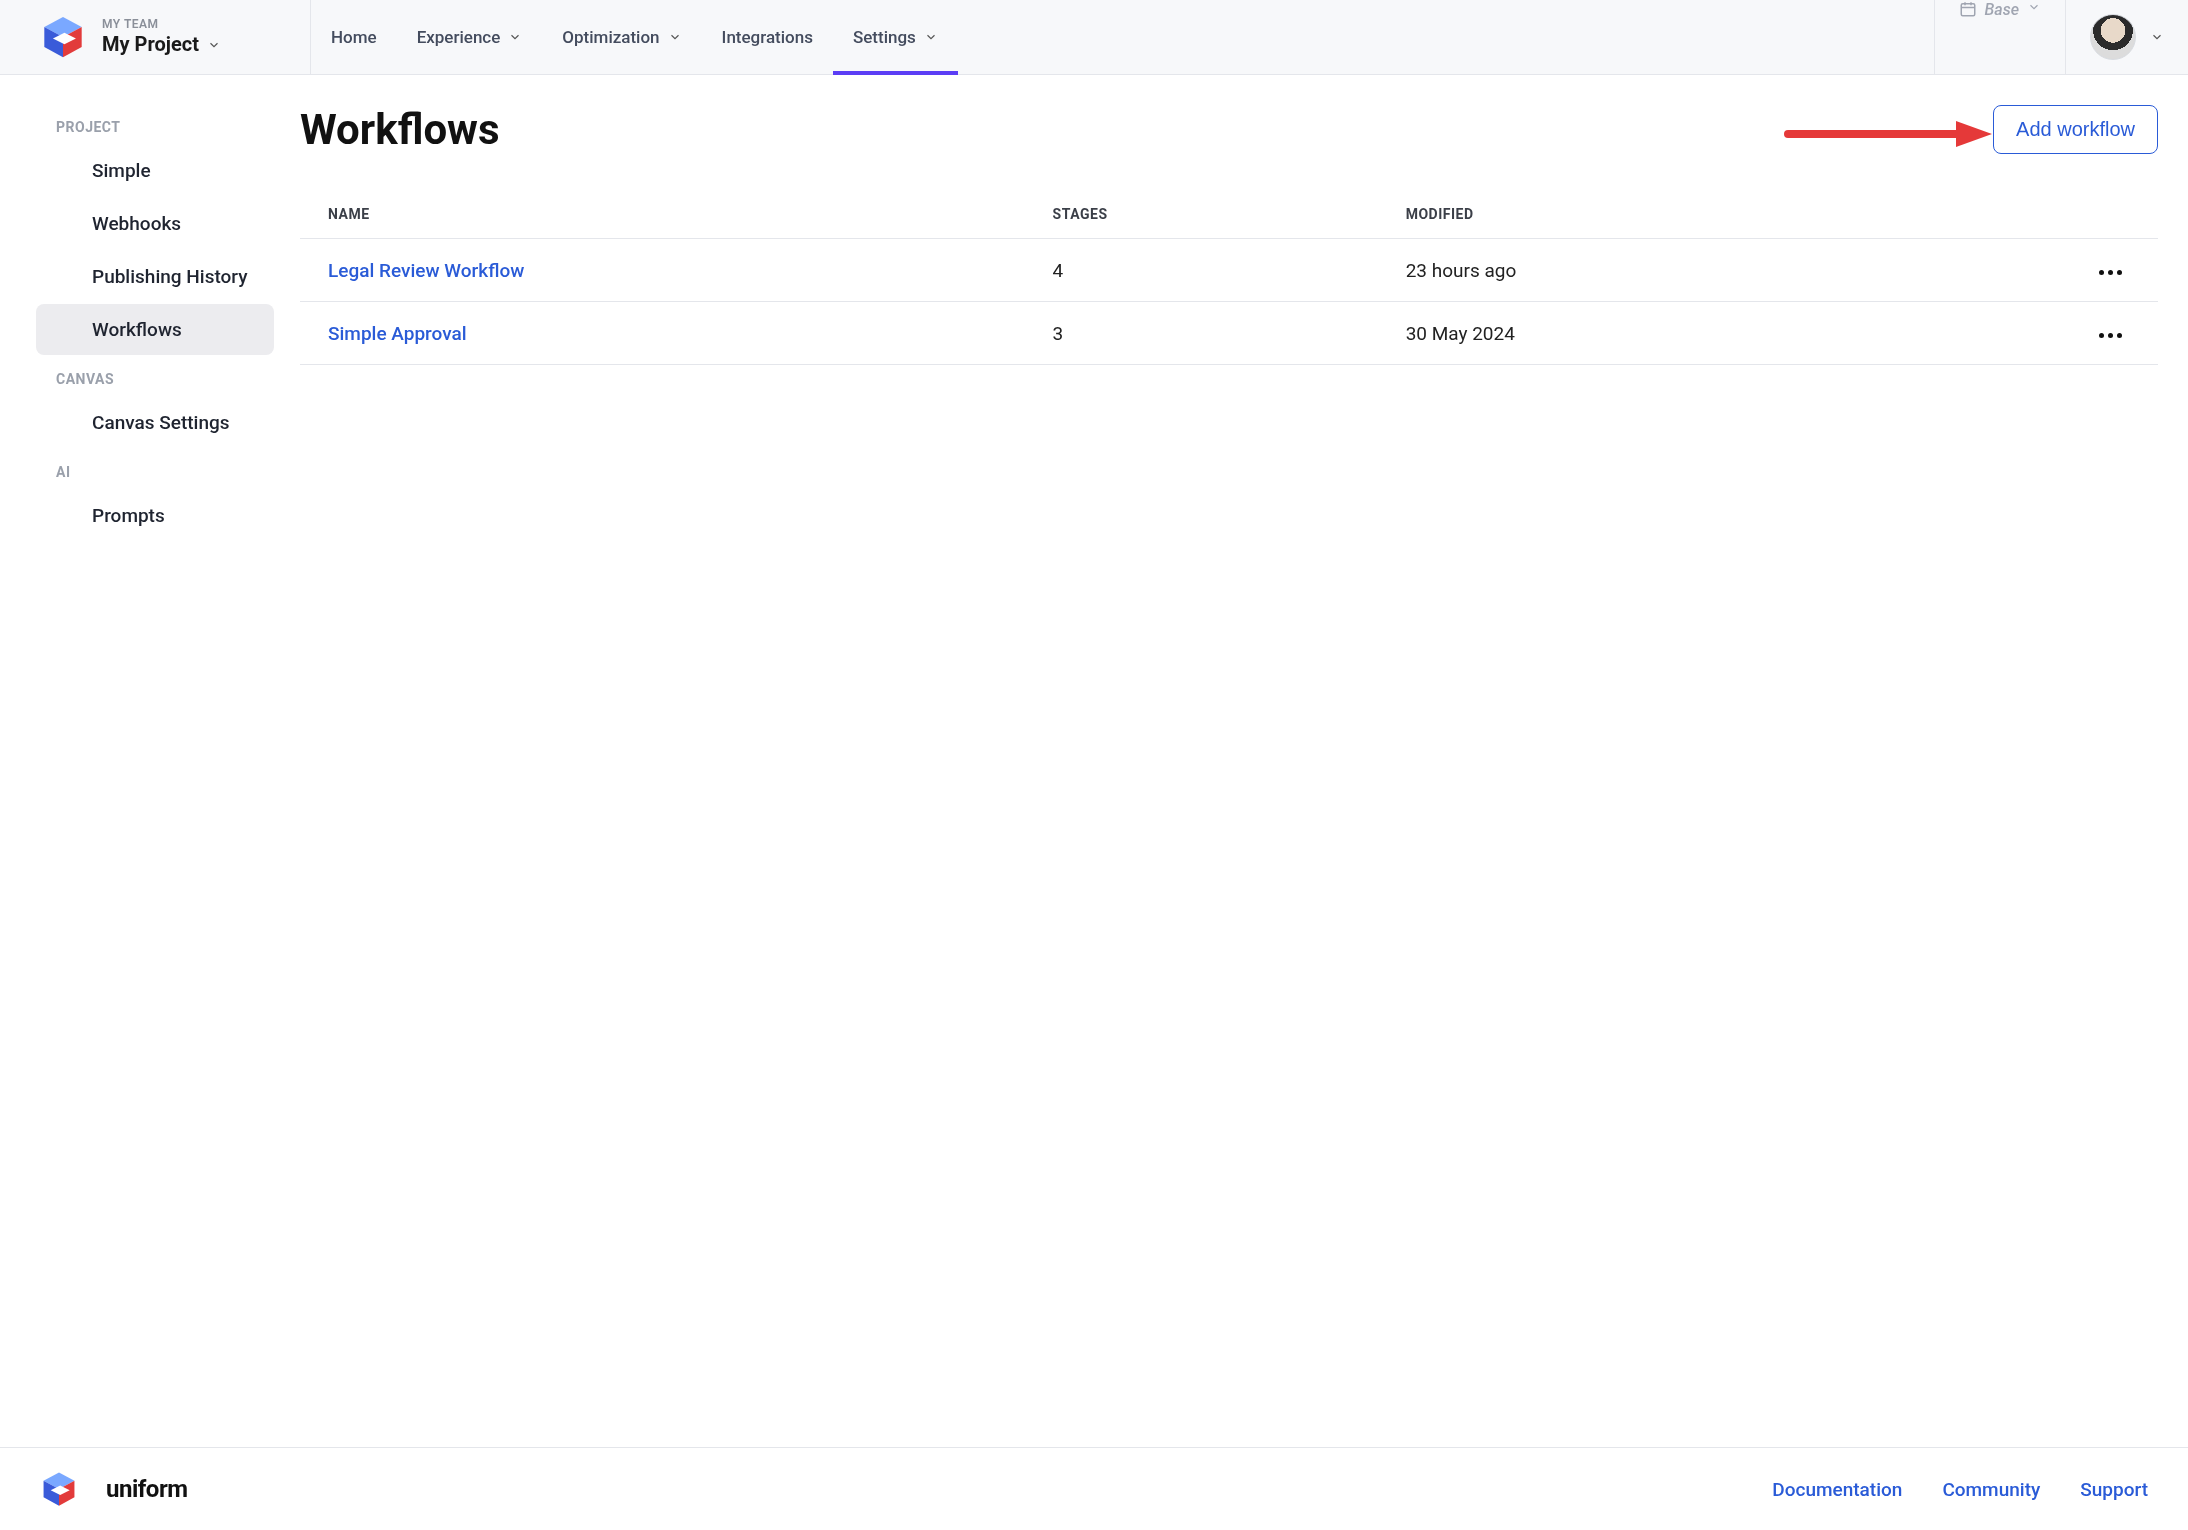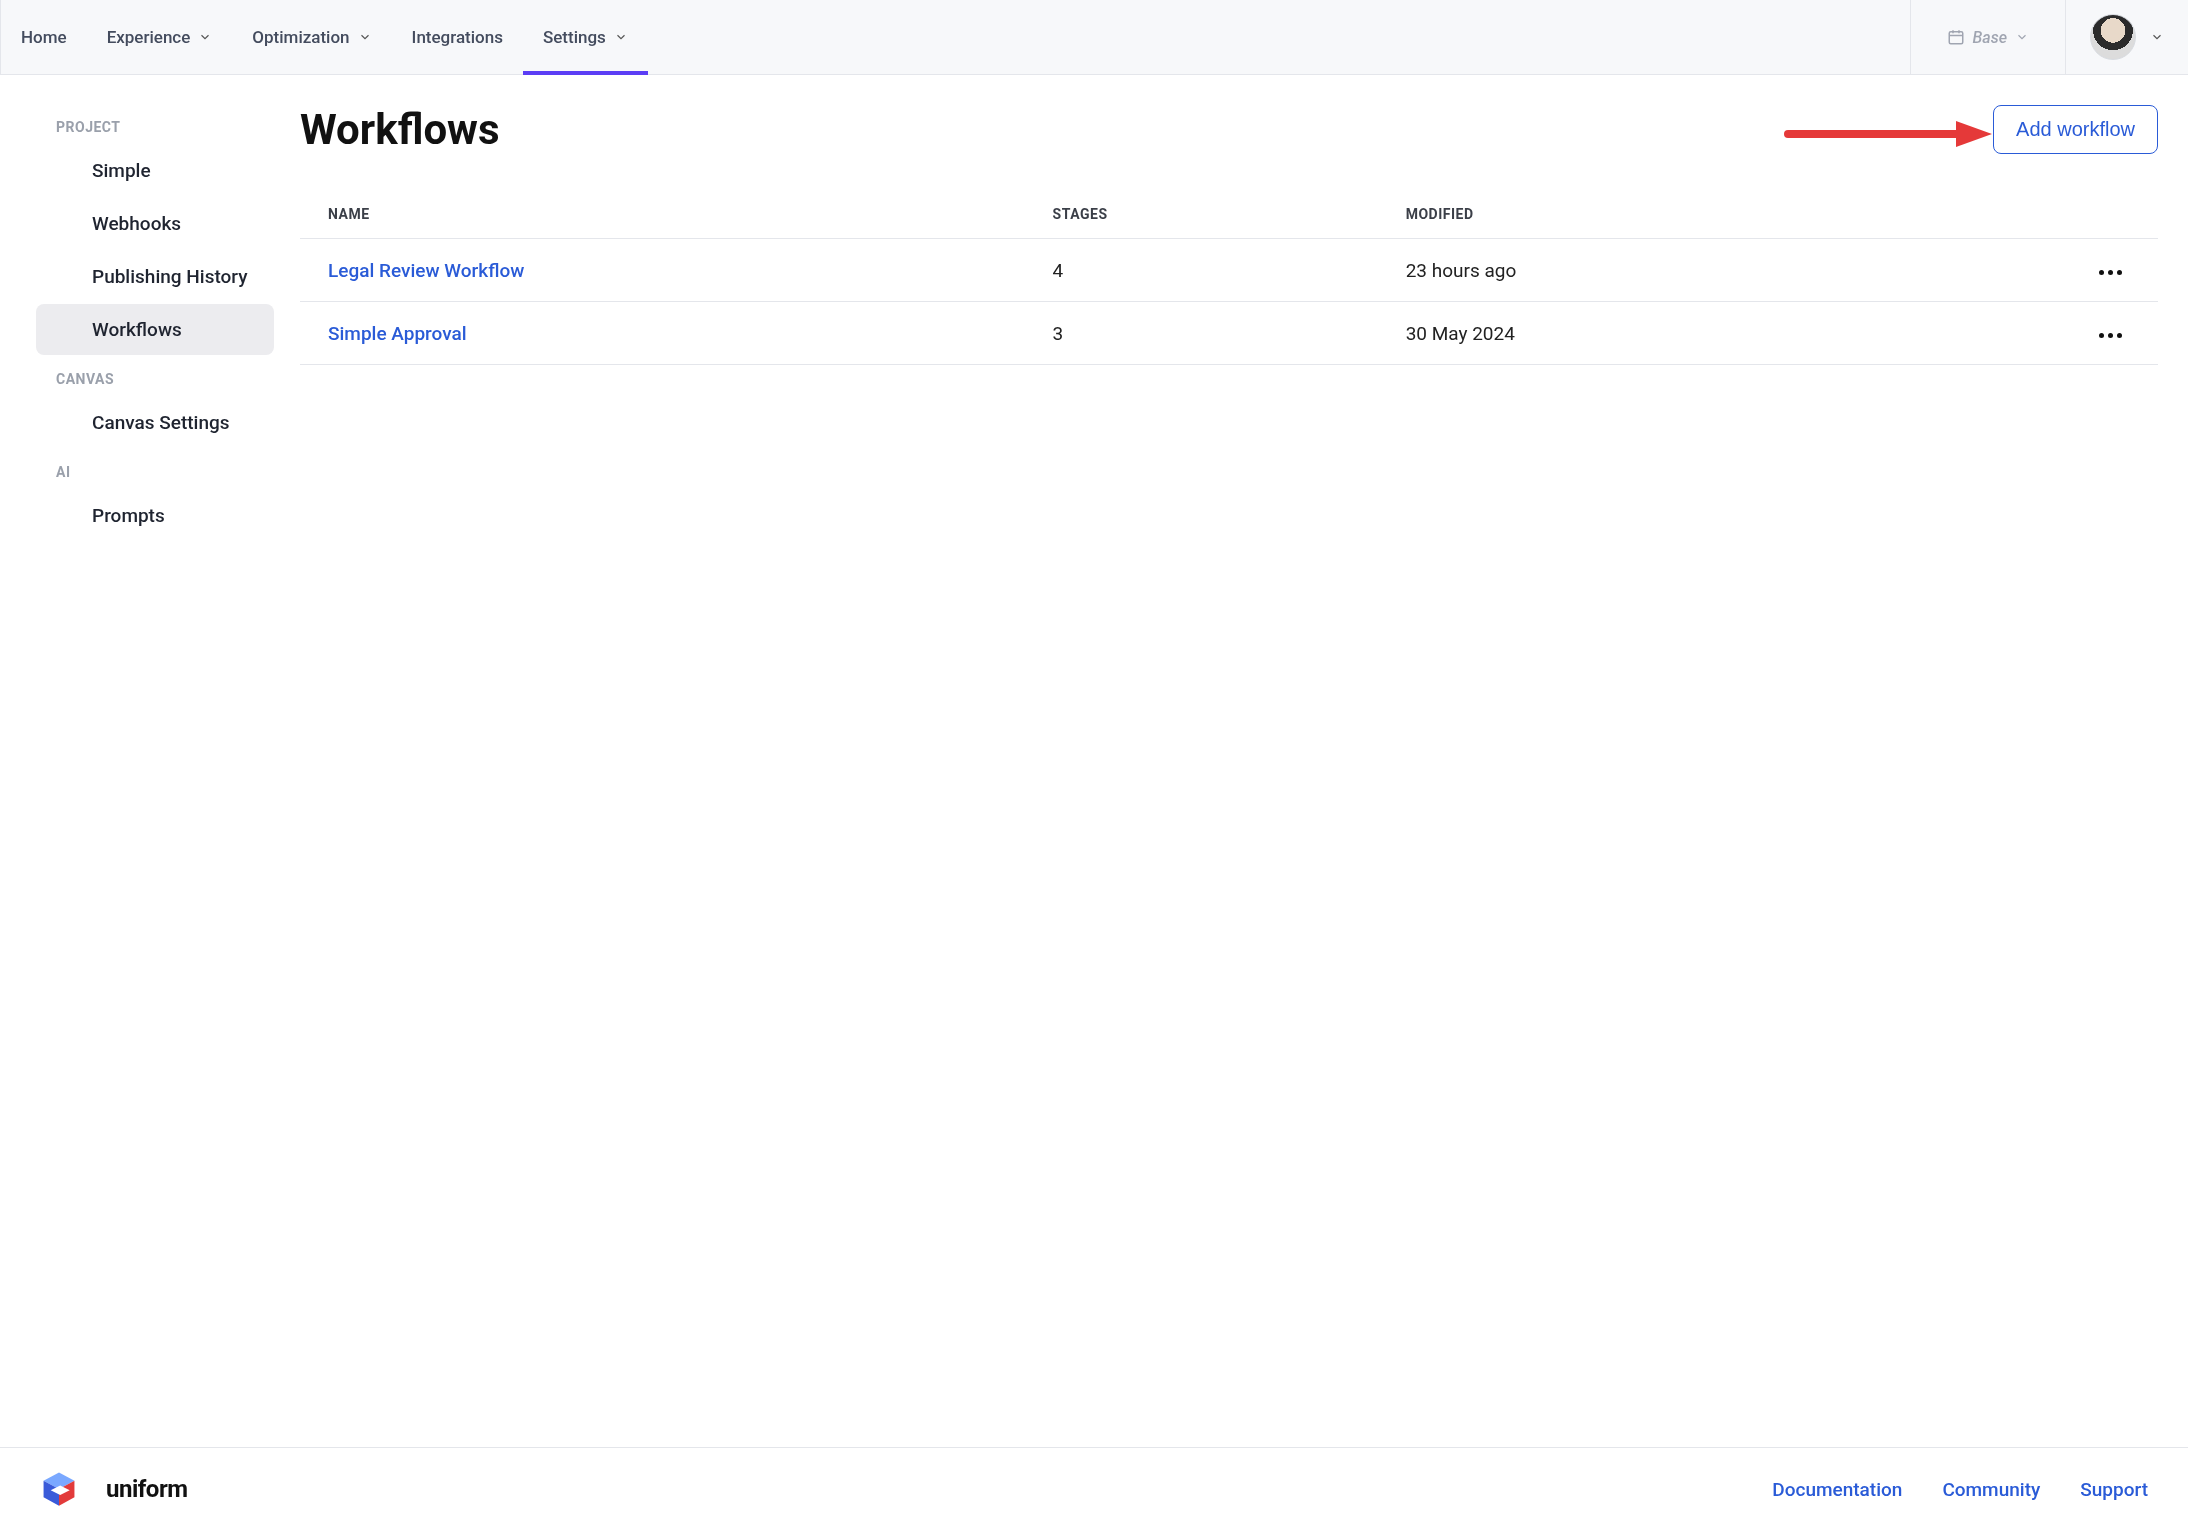--- a/index.html
+++ b/index.html
@@ -53,22 +53,22 @@
     cursor:pointer;
     position:relative;
   }
   .topnav-item.active::after{
     content:"";
     position:absolute; left:0; right:0; bottom:-1px; height:4px;
     background:#5b3df5;
   }
 
   .env-block {
-    display:flex; align-items:center; gap:8px;
-    padding:0 36px;
+    display:flex; gap:8px;
+    padding:0 24px;
     border-left:1px solid #e4e6eb;
     color:#a0a5b1; font-style:italic; font-weight:500;
     cursor:pointer;
   }
   .env-block .chevron svg { stroke:#a0a5b1; }
   .cal-icon { width:18px; height:18px; }
   .cal-icon svg{ width:100%;height:100%; stroke:#a0a5b1; fill:none; stroke-width:2;}
 
   .user-block {
     display:flex; align-items:center; gap:14px;
@@ -186,20 +186,41 @@
 
   .col-name{ width:39%; }
   .col-stages{ width:19%; }
   .col-modified{ width:32%; }
   .col-actions{ width:10%; }
 </style>
 </head>
 <body>
 
 <header class="topbar">
+  <div class="brand-block">
+    <div class="logo-cube">
+      <svg viewBox="0 0 64 64">
+        <polygon points="32,4 58,18 32,32 6,18" fill="#7aa8ff"></polygon>
+        <polygon points="6,18 32,32 32,60 6,46" fill="#3a5bd9"></polygon>
+        <polygon points="58,18 32,32 32,60 58,46" fill="#e23b3b"></polygon>
+        <polygon points="34,26 50,34 34,42 18,34" fill="#ffffff"></polygon>
+      </svg>
+    </div>
+    <div class="team-proj">
+      <span class="team-label">MY TEAM</span>
+      <div class="proj-row">
+        <span class="proj-name">My Project</span>
+        <span class="chevron">
+          <svg viewBox="0 0 24 24">
+              <polyline points="6 9 12 15 18 9"></polyline>
+            </svg>
+        </span>
+      </div>
+    </div>
+  </div>
 
   <nav class="topnav" id="topnav">
       <div class="topnav-item">
         <span>Home</span>
       </div>
       <div class="topnav-item">
         <span>Experience</span>
         <span class="chevron">
           <svg viewBox="0 0 24 24">
             <polyline points="6 9 12 15 18 9"></polyline>

